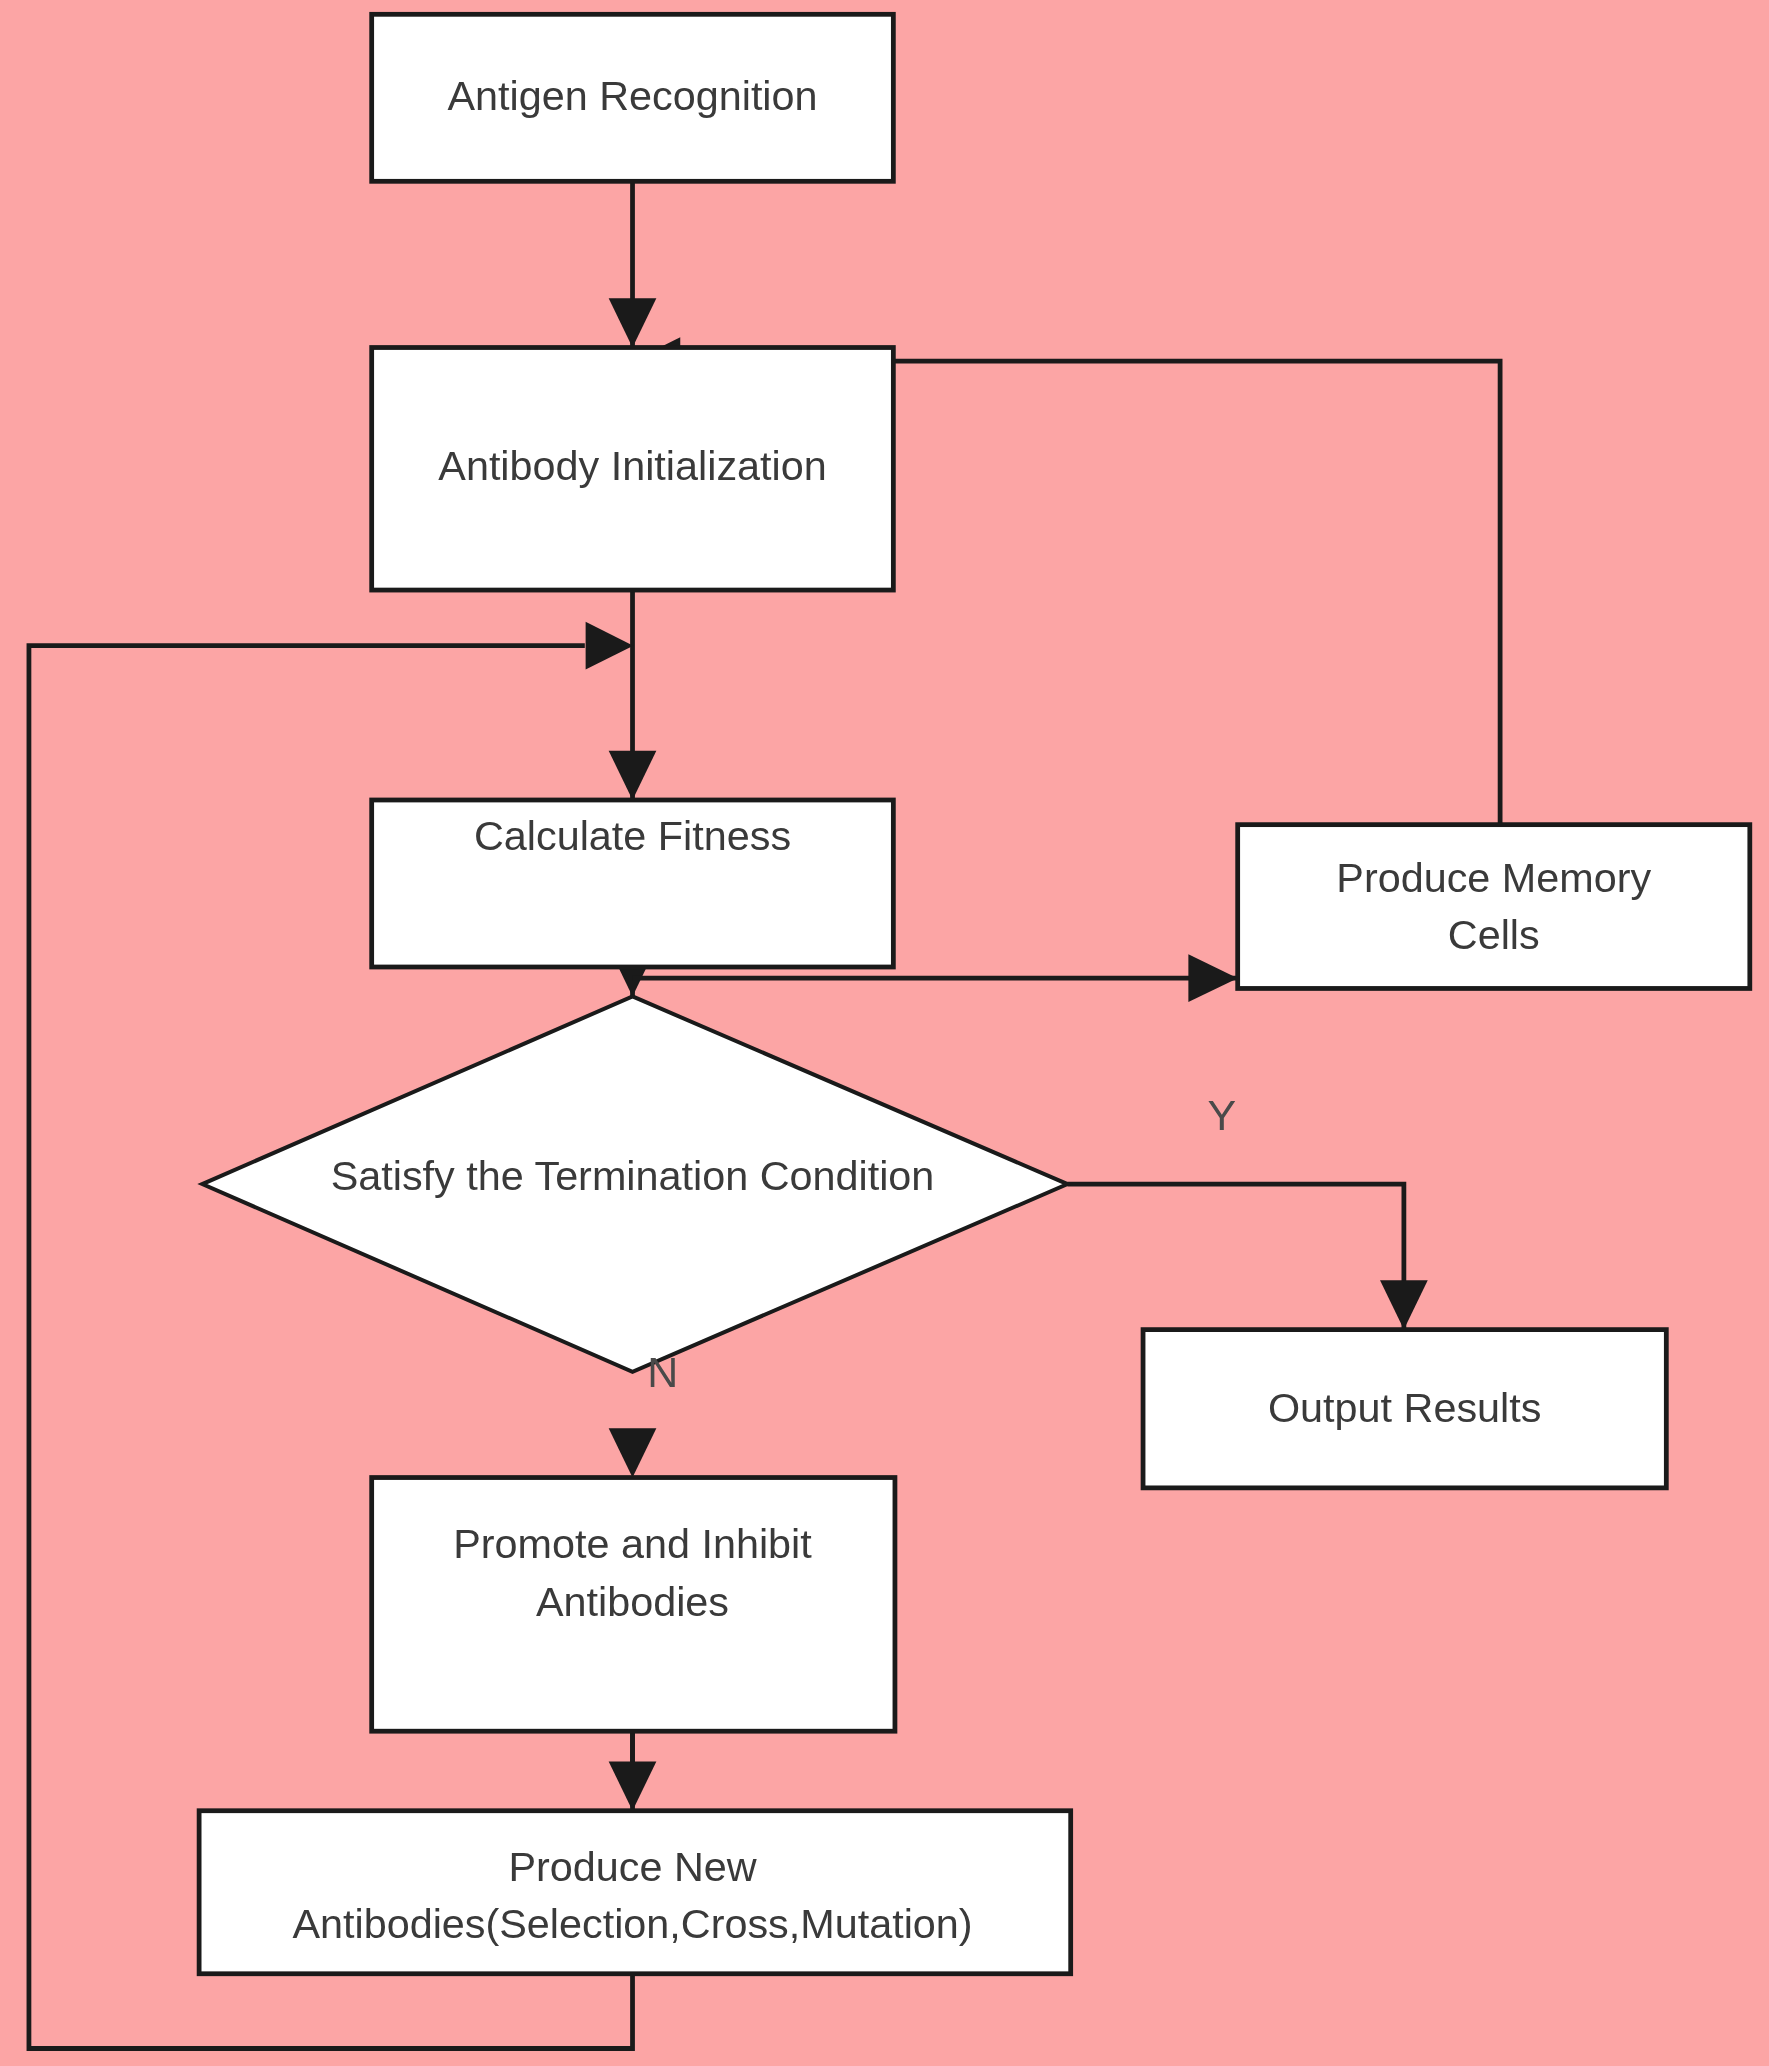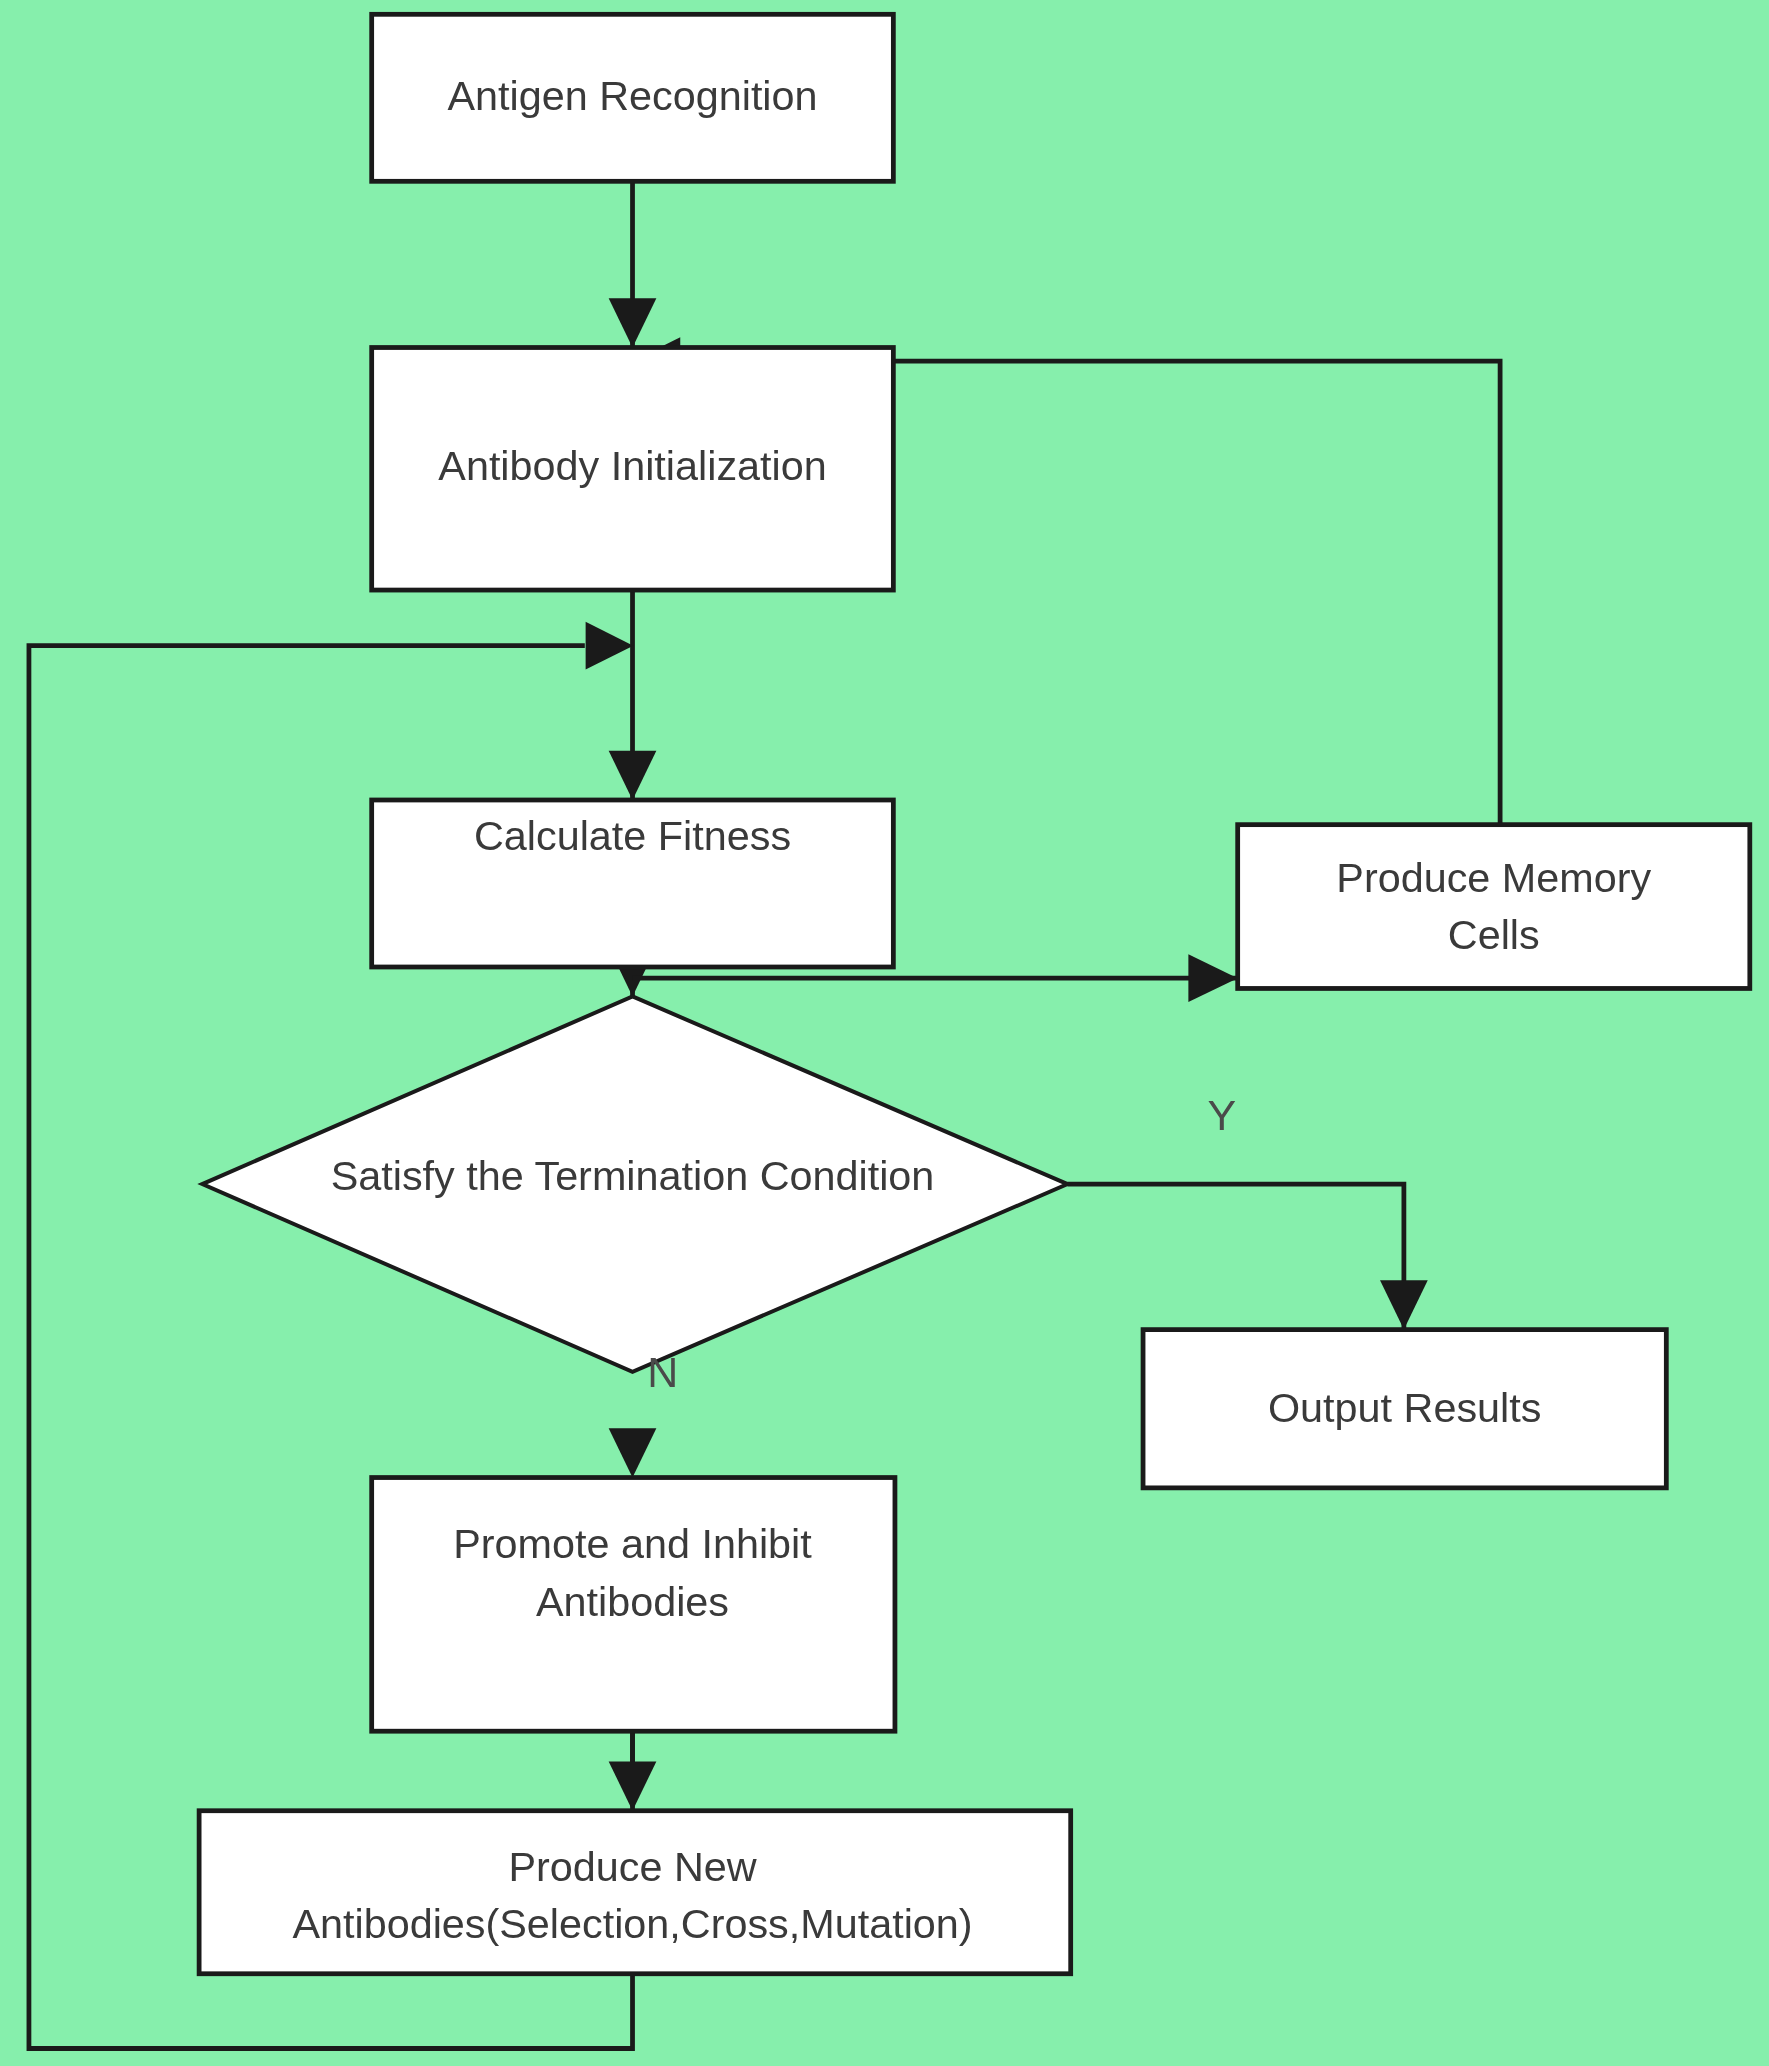--- a/index.html
+++ b/index.html
@@ -7,21 +7,21 @@
     padding: 0;
     background: #ffffff;
   }
   body {
     font-family: "Liberation Sans", sans-serif;
   }
   #flow-root {
     position: relative;
     width: 1770px;
     height: 2066px;
-    background: #86efac;
+    background: #fca5a5;
     overflow: hidden;
   }
   svg#flow-svg {
     display: block;
     width: 1770px;
     height: 2066px;
   }
   .node-shape {
     fill: #ffffff;
     stroke: #1a1a1a;

